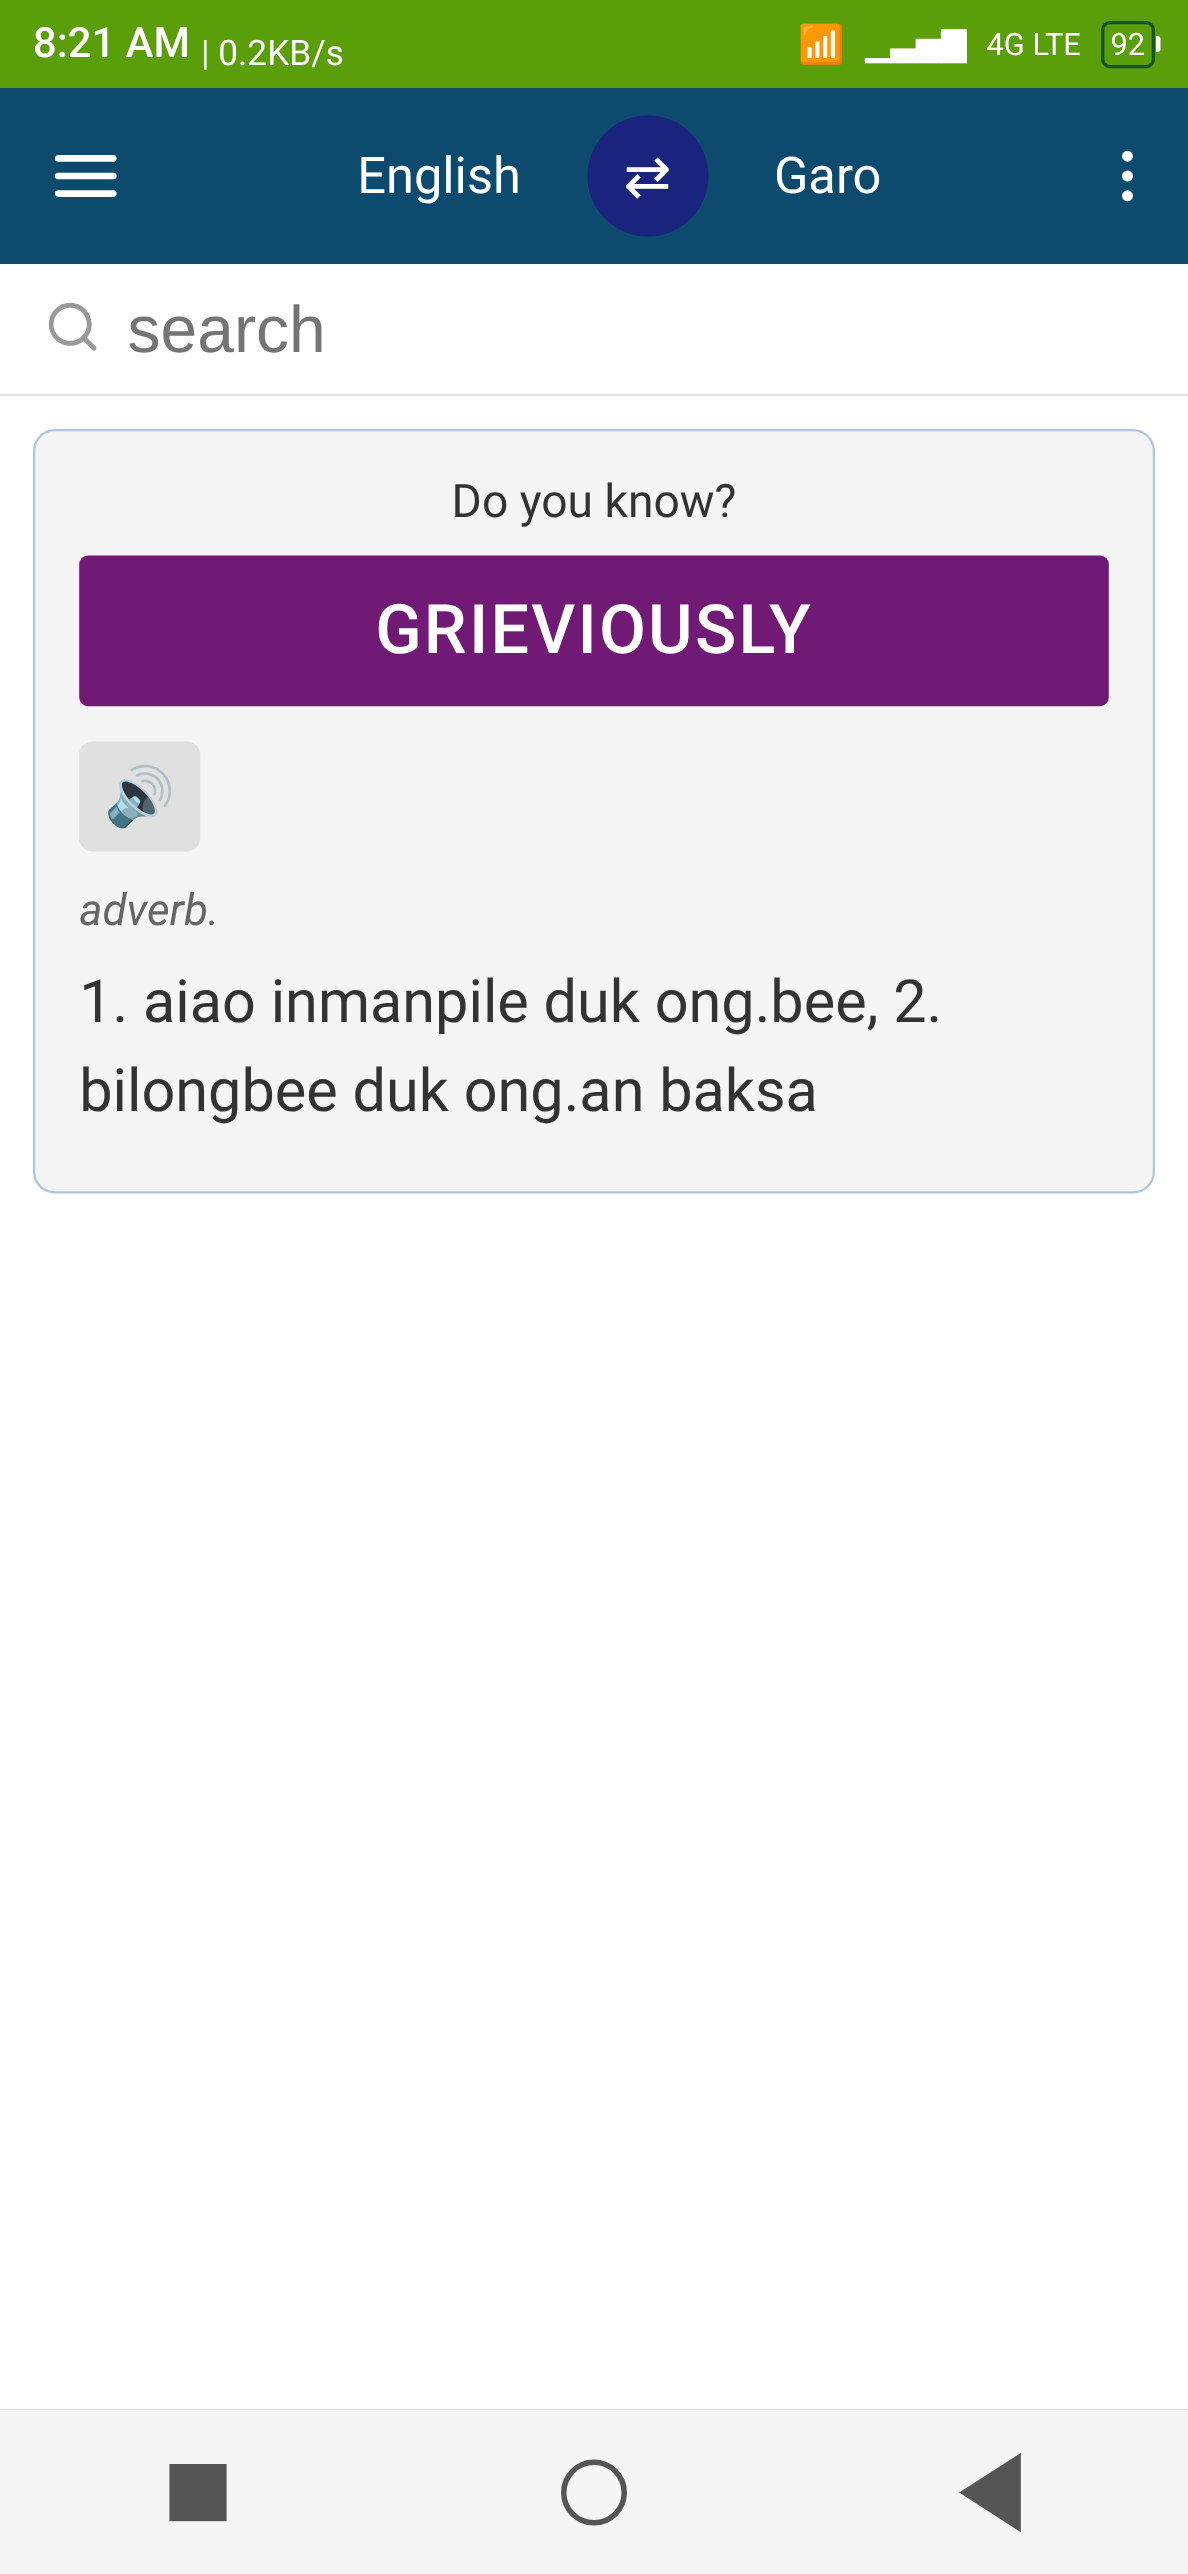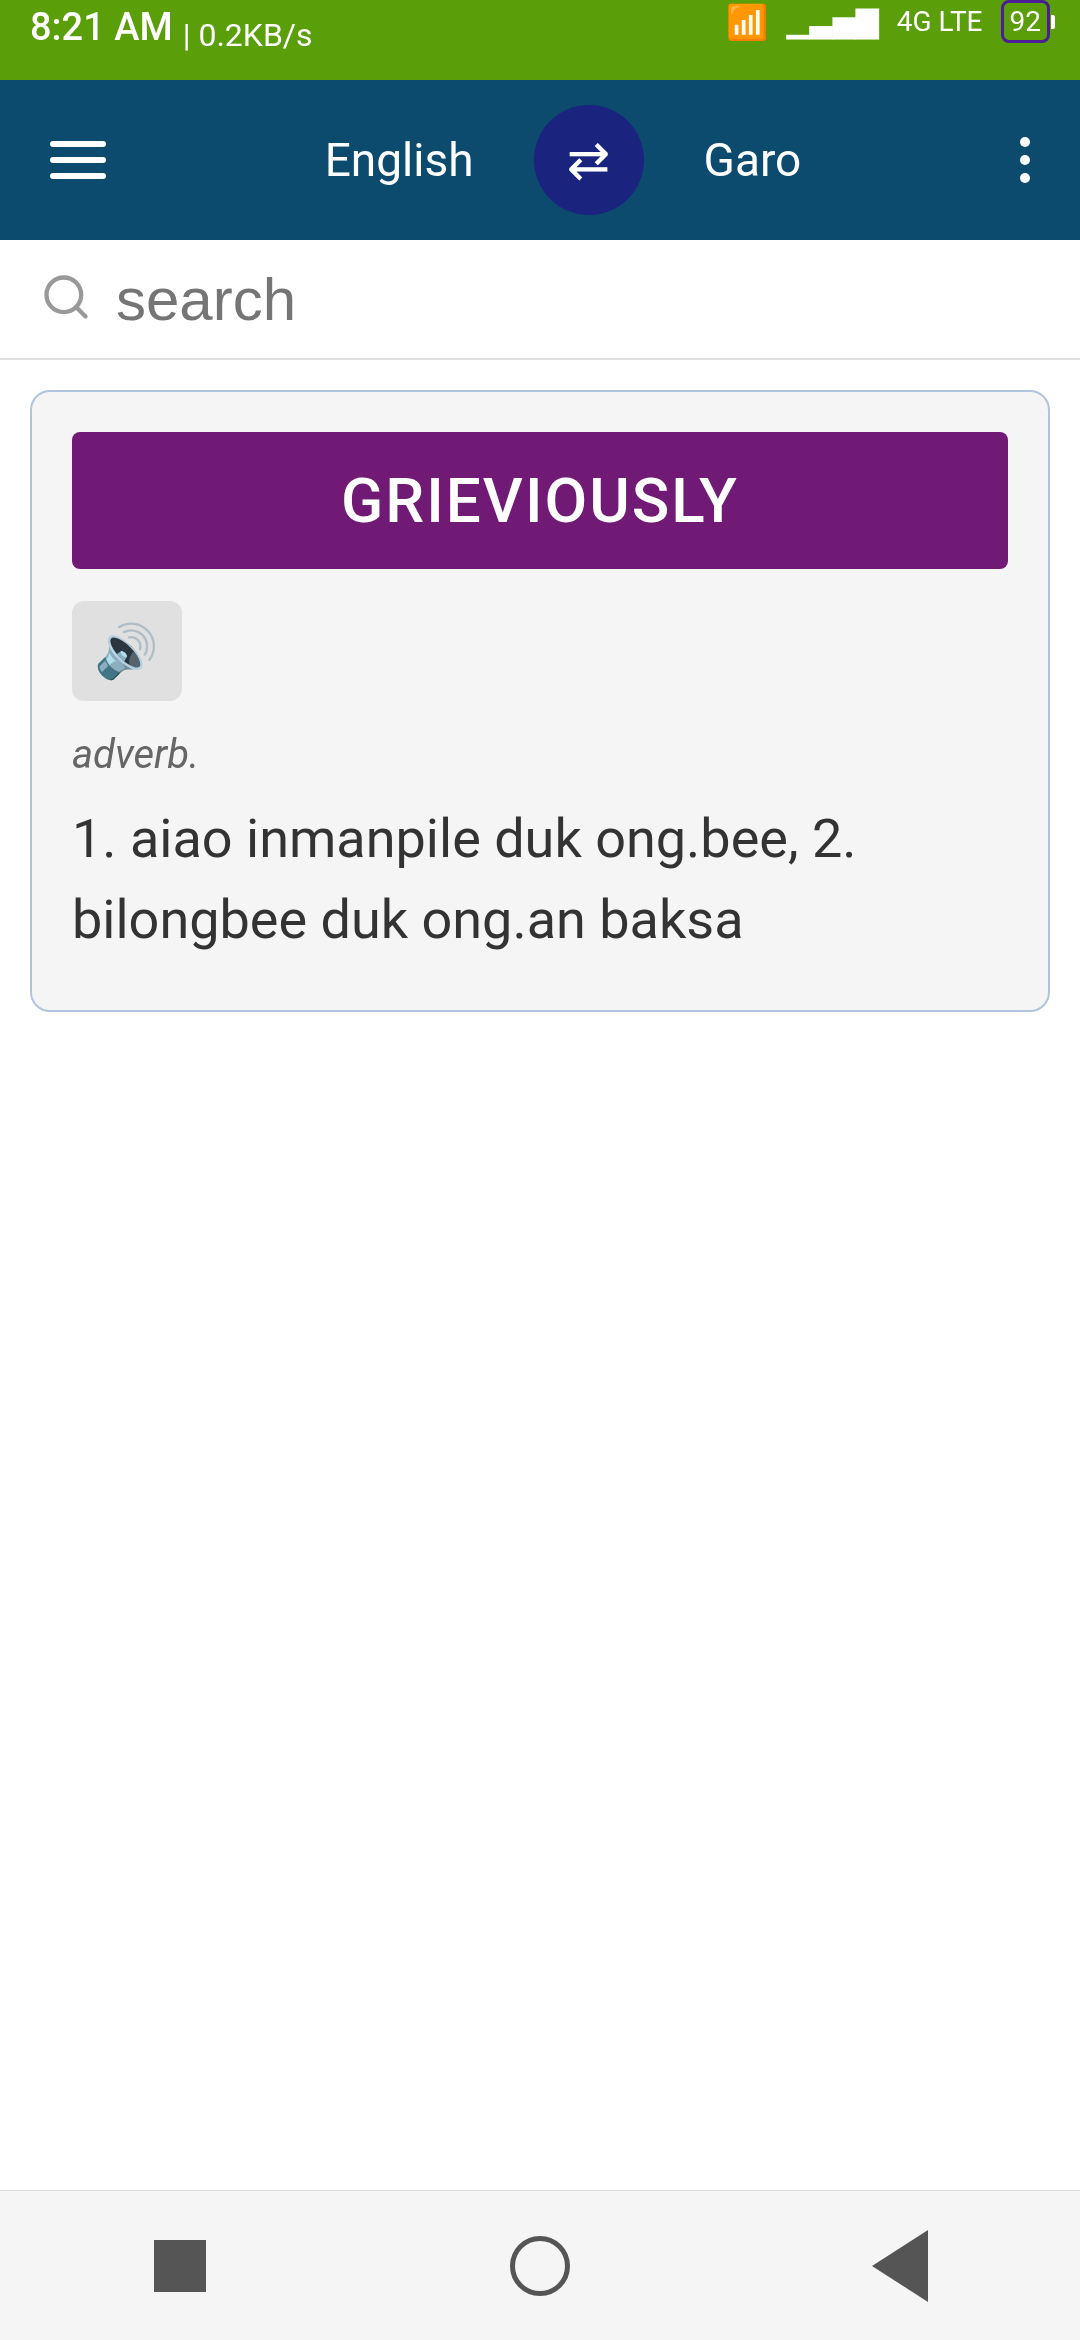--- a/index.html
+++ b/index.html
@@ -17,21 +17,21 @@
       overflow: hidden;
       position: relative;
     }
 
     
     .status-bar {
       width: 100%;
       height: 80px;
       background: #5a9e0a;
       display: flex;
-      align-items: flex-start;
+      align-items: center;
       justify-content: space-between;
       padding: 0 30px;
     }
 
     .status-left {
       display: flex;
       align-items: center;
       gap: 10px;
     }
 
@@ -54,21 +54,21 @@
     }
 
     .status-icon {
       color: white;
       font-size: 34px;
     }
 
     .battery-indicator {
       display: flex;
       align-items: center;
-      border: 3px solid #4c1d95;
+      border: 3px solid #14532d;
       border-radius: 8px;
       padding: 2px 6px;
       color: white;
       font-size: 28px;
       position: relative;
     }
 
     .battery-indicator::after {
       content: '';
       position: absolute;
@@ -333,20 +333,21 @@
     <svg width="52" height="52" viewBox="0 0 24 24" fill="none" stroke="#999" stroke-width="2" stroke-linecap="round" stroke-linejoin="round">
       <circle cx="11" cy="11" r="8"></circle>
       <line x1="21" y1="21" x2="16.65" y2="16.65"></line>
     </svg>
   </div>
   <input type="text" class="search-input" placeholder="search" style="">
 </div>
 
 <div class="card-container">
   <div class="word-card">
+    <div class="do-you-know">Do you know?</div>
     <div class="word-banner">
       <span class="word-text">GRIEVIOUSLY</span>
     </div>
     <button class="speaker-btn">
       <span class="speaker-icon">🔊</span>
     </button>
     <div class="word-type">adverb.</div>
     <div class="word-definition">1. aiao inmanpile duk ong.bee, 2. bilongbee duk ong.an baksa</div>
   </div>
 </div>

